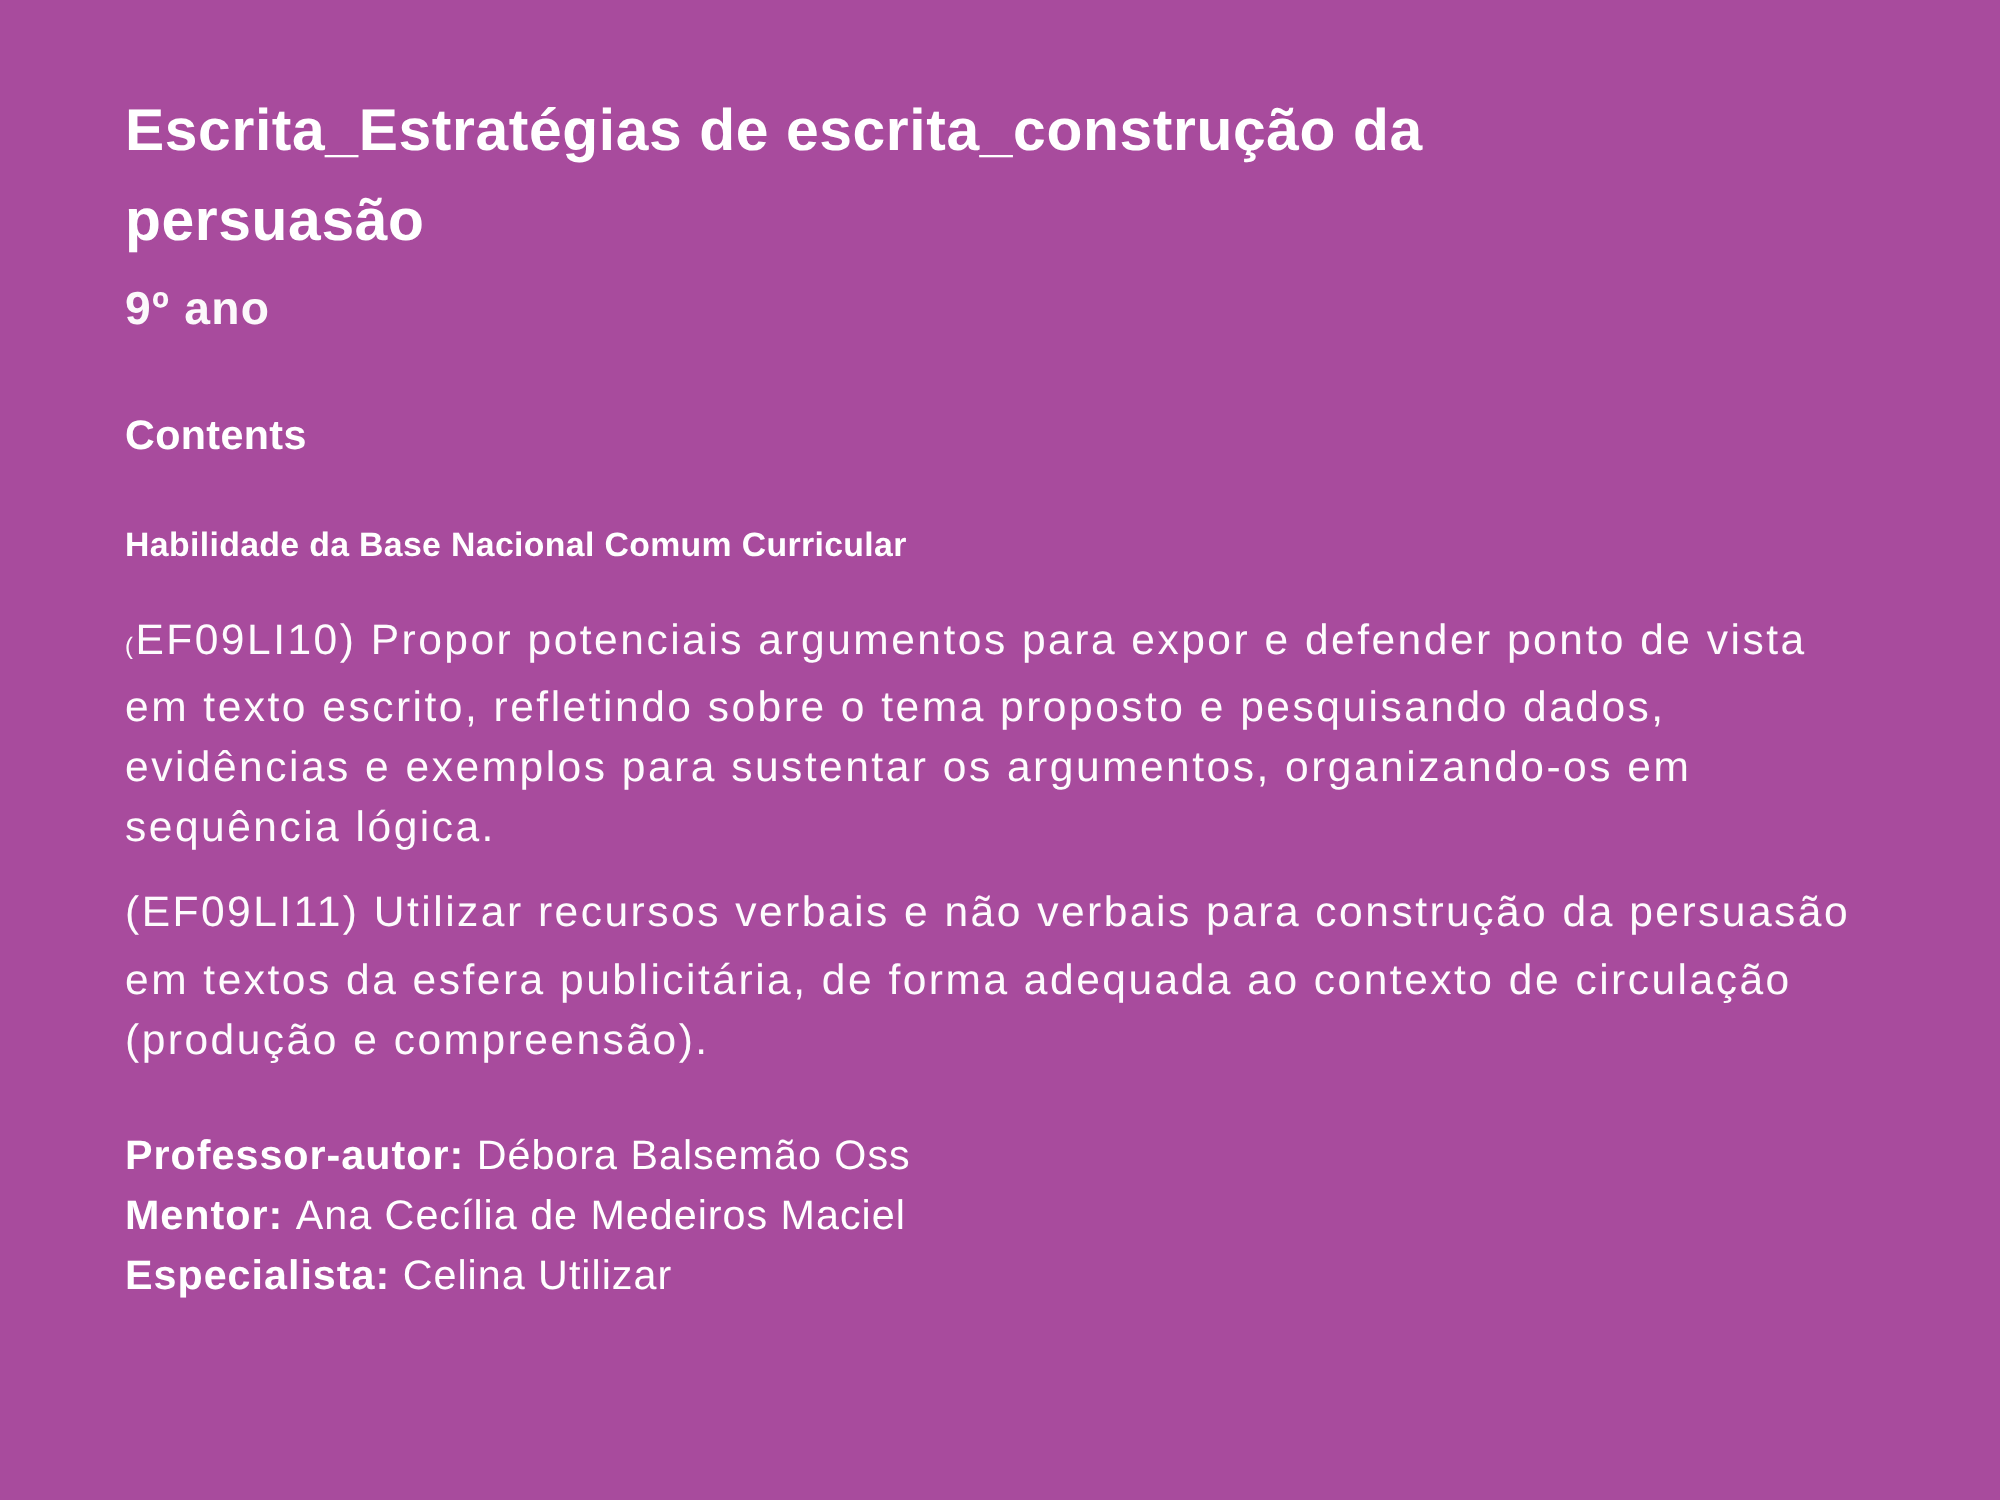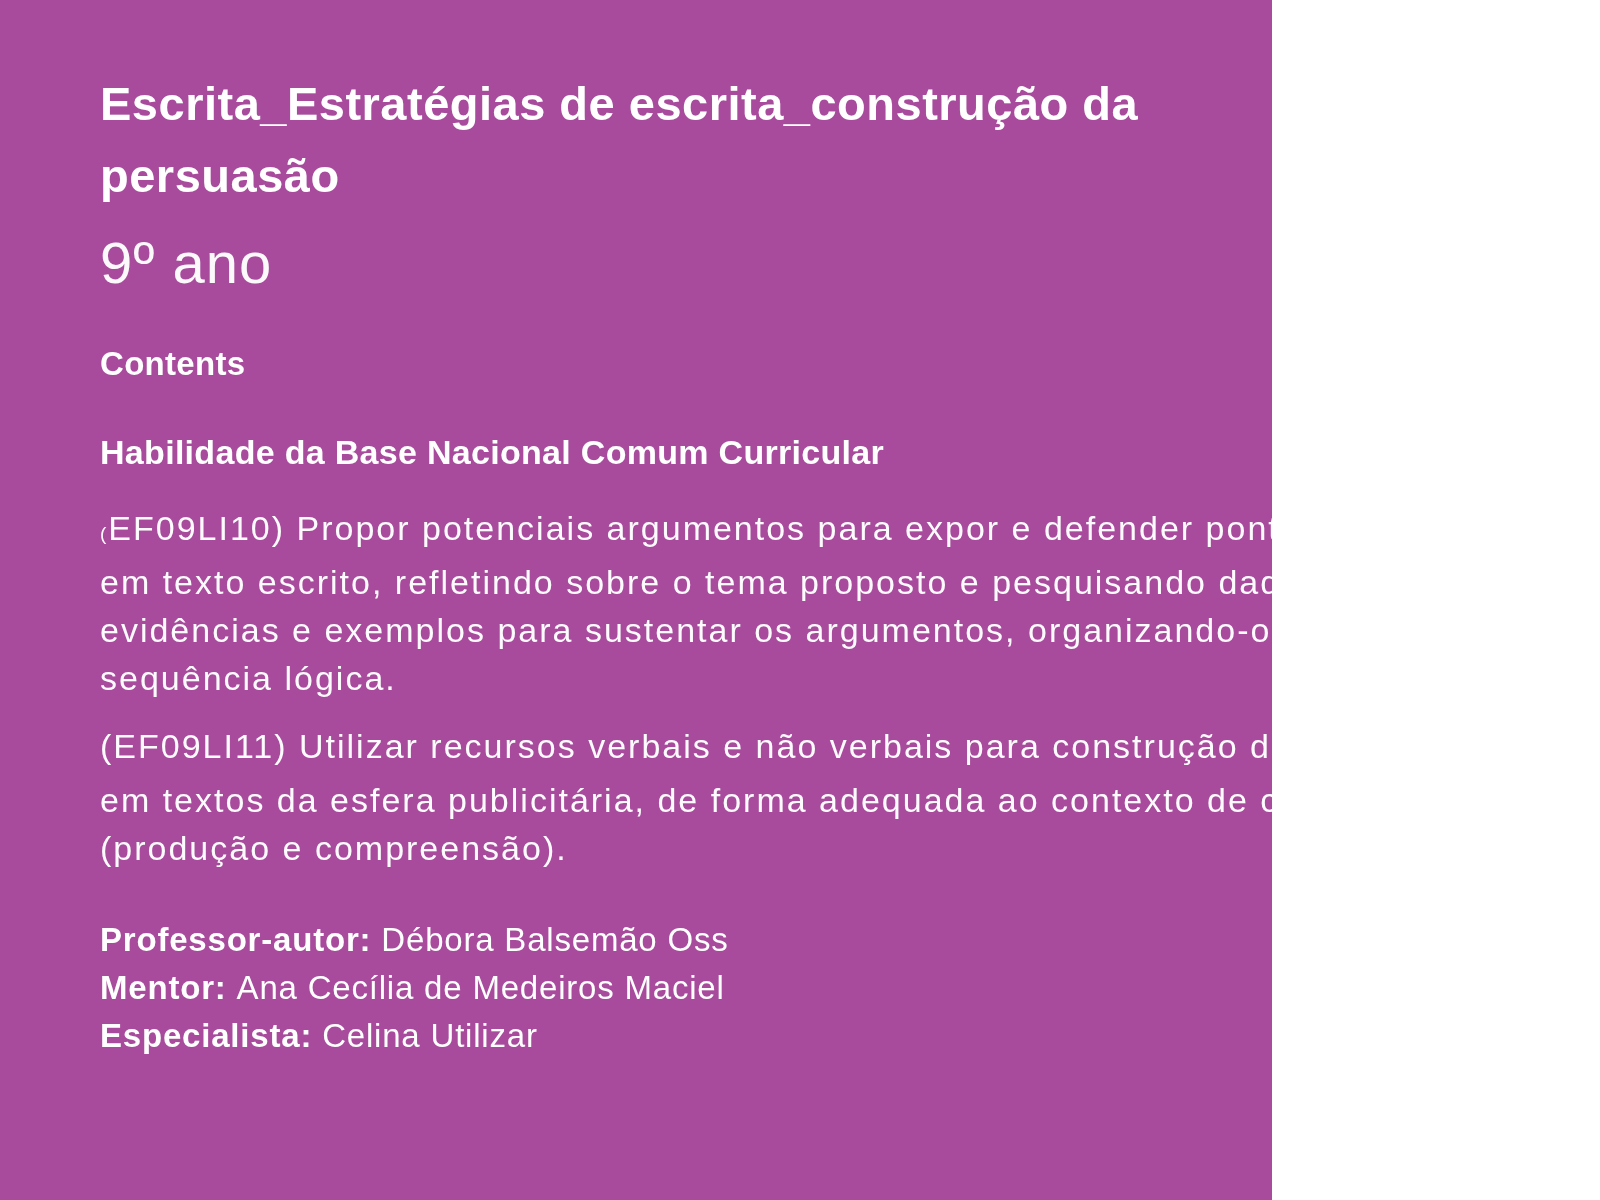--- a/index.html
+++ b/index.html
@@ -1,56 +1,56 @@
 <!DOCTYPE html>
 <html lang="pt"><head>
 <meta charset="utf-8">
 <style>
   html, body { margin: 0; padding: 0; }
   body { width: 1600px; height: 1200px; }
 
   .slide {
     position: relative;
-    width: 1272px;
+    width: 1600px;
     height: 1200px;
     box-sizing: border-box;
     padding: 58px 100px 0 100px;
     background: #a84b9d;
     color: #ffffff;
     font-family: "Liberation Sans", "DejaVu Sans", sans-serif;
     overflow: hidden;
   }
 
   .title {
     margin: 10px 0 0 0;
     font-size: 47px;
     font-weight: 700;
     line-height: 72px;
     letter-spacing: 0.5px;
   }
   .title-line { display: block; }
 
   .subtitle {
-    margin: 20px 0 0 0;
-    font-size: 58px;
-    font-weight: 400;
+    margin: 4px 0 0 0;
+    font-size: 37px;
+    font-weight: 700;
     line-height: 62px;
     letter-spacing: 1px;
     opacity: 0.97;
   }
 
   .section-heading {
     margin: 0;
     font-size: 33px;
     font-weight: 700;
     line-height: 48px;
     letter-spacing: 0.3px;
   }
   .contents-heading { margin-top: 46px; }
-  .skills-heading   { margin-top: 40px; font-size: 34px; }
+  .skills-heading   { margin-top: 40px; font-size: 27px; }
 
   .contents-list {
     margin: 0;
     padding: 0 0 0 13px;
     list-style: none;
     font-size: 33px;
     font-weight: 300;
     line-height: 48px;
     letter-spacing: 1px;
   }

